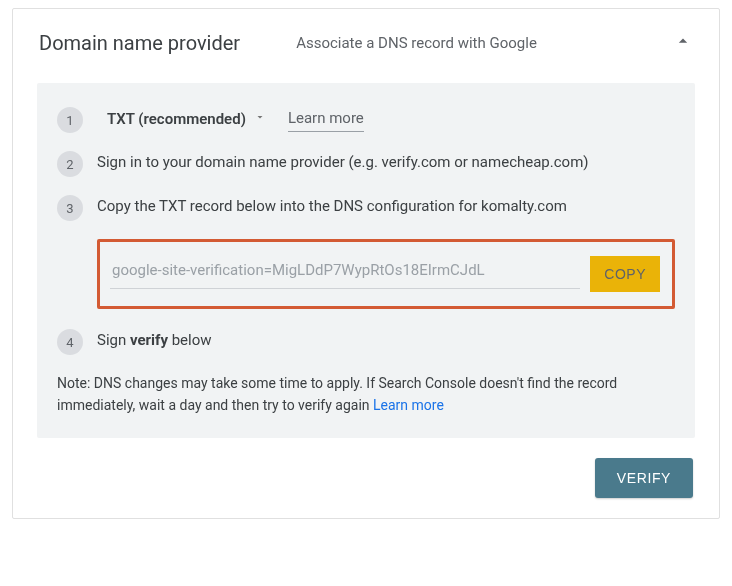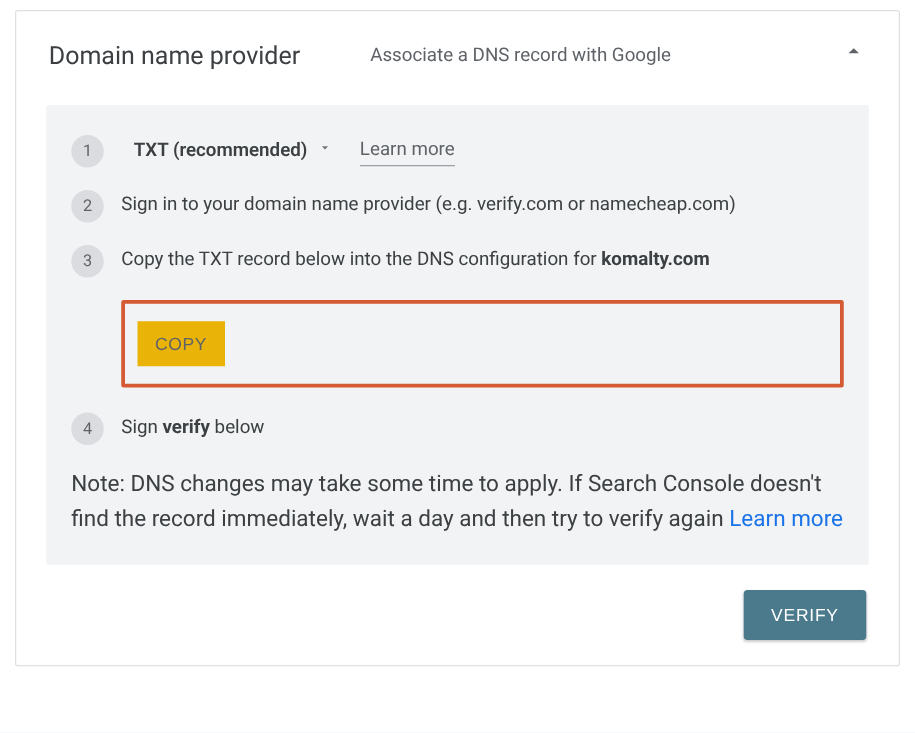--- a/index.html
+++ b/index.html
@@ -95,21 +95,21 @@
       margin-right: 16px;
       cursor: pointer;
     }
     .learn-link {
       color: #5f6368;
       border-bottom: 1px solid #9aa0a6;
       cursor: pointer;
       padding-bottom: 1px;
     }
     .domain-name {
-      font-weight: 700;
+      font-weight: 400;
     }
     .txt-box-wrap {
       margin-left: 40px;
       margin-top: 6px;
       margin-bottom: 20px;
       border: 3px solid #d35a33;
       border-radius: 2px;
       padding: 4px;
       background: #f1f3f4;
     }
@@ -136,21 +136,21 @@
       font-size: 14px;
       letter-spacing: 0.5px;
       padding: 10px 14px;
       cursor: pointer;
       font-weight: 500;
     }
     .verify-word {
       font-weight: 700;
     }
     .note {
-      font-size: 18px;
+      font-size: 14px;
       color: #3c4043;
       line-height: 1.55;
       margin-top: 6px;
     }
     .note-link {
       color: #1a73e8;
       cursor: pointer;
     }
     .footer {
       display: flex;
@@ -208,20 +208,21 @@
 
     <div class="step">
       <div class="step-badge">3</div>
       <div class="step-content">
         <span>Copy the TXT record below into the DNS configuration for </span><span class="domain-name">komalty.com</span>
       </div>
     </div>
 
     <div class="txt-box-wrap">
       <div class="txt-box">
+        <div class="txt-value">google-site-verification=MigLDdP7WypRtOs18EIrmCJdL</div>
         <button class="copy-btn">COPY</button>
       </div>
     </div>
 
     <div class="step">
       <div class="step-badge">4</div>
       <div class="step-content">
         <span>Sign </span><span class="verify-word">verify</span><span> below</span>
       </div>
     </div>

